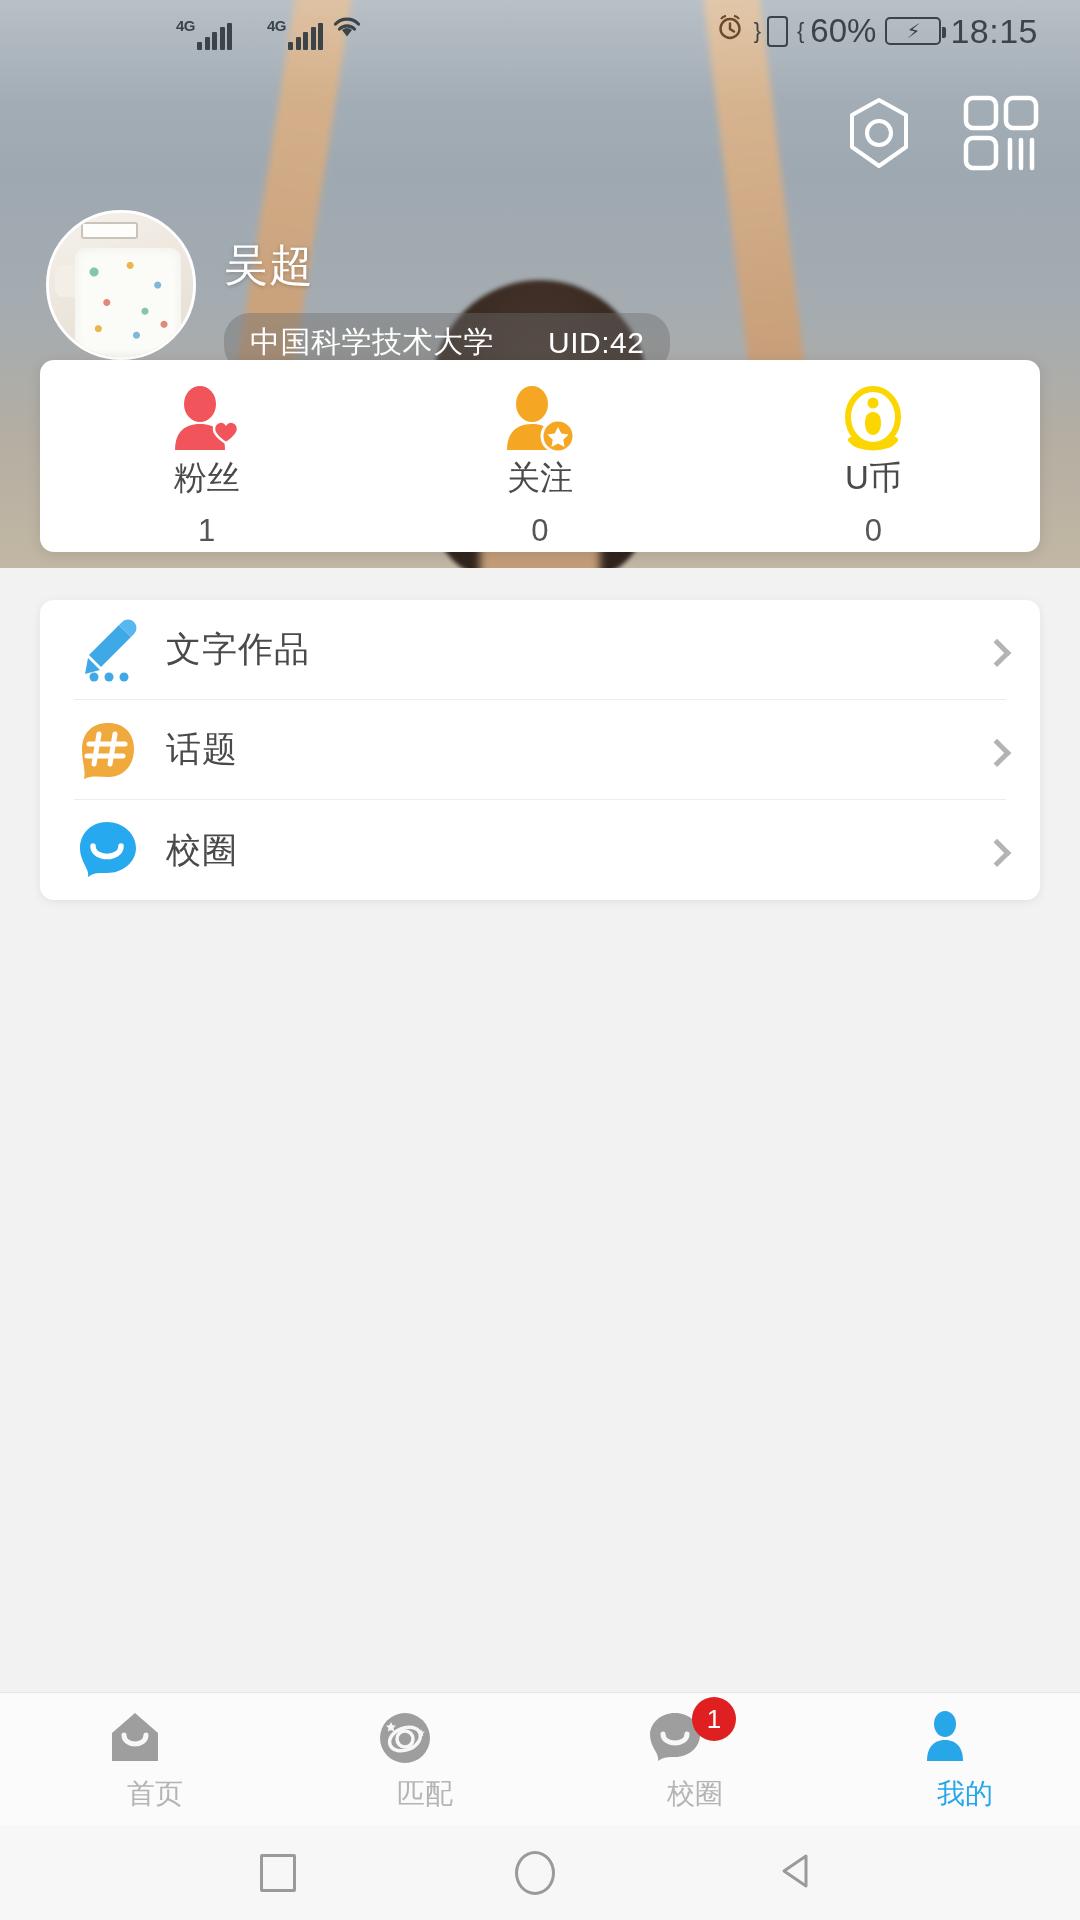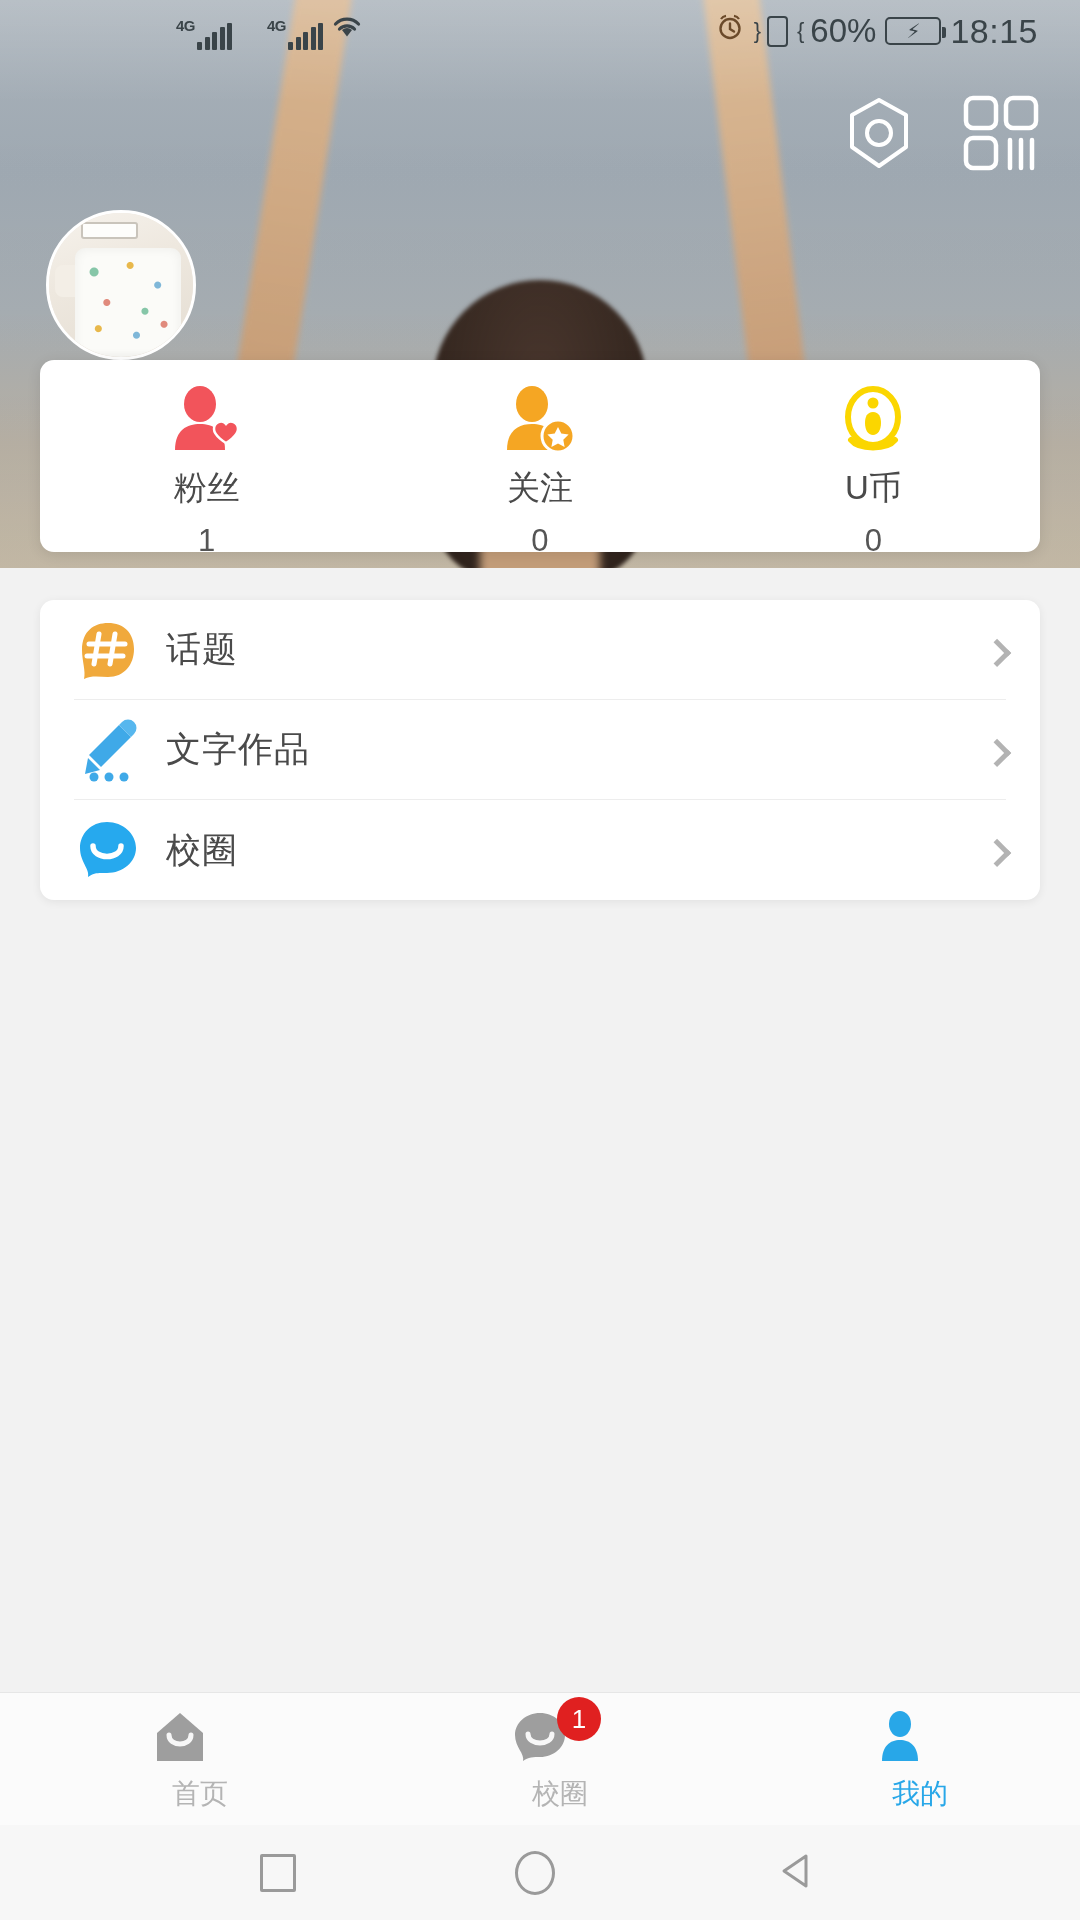--- a/index.html
+++ b/index.html
@@ -125,21 +125,21 @@
 
   
   .stats-card{
     position:absolute; left:40px; top:360px; width:1000px; height:192px;
     background:#ffffff; border-radius:14px; z-index:22;
     box-shadow:0 3px 14px rgba(0,0,0,.10);
     display:flex; align-items:flex-start; padding-top:24px;
   }
   .stat{ flex:1; display:flex; flex-direction:column; align-items:center; cursor:pointer;}
   .stat .ico{ height:72px; display:flex; align-items:center; justify-content:center; }
-  .stat .lab{ margin-top:10px; font-size:33px; color:#4a4a4a; }
+  .stat .lab{ font-size:33px; color:#4a4a4a; }
   .stat .val{ margin-top:12px; font-size:31px; color:#555; }
 
   
   .menu-card{
     position:absolute; left:40px; top:600px; width:1000px;
     background:#ffffff; border-radius:14px; z-index:10;
     box-shadow:0 2px 10px rgba(0,0,0,.07);
     padding:0 34px;
   }
   .menu-item{
@@ -262,20 +262,27 @@
 </div>
 
 <div class="profile">
   <div class="avatar">
     <div class="bed"></div>
     <div class="board"></div>
     <div class="pillow"></div>
     <div class="quilt"></div>
     <div class="dots"></div>
   </div>
+  <div class="profile-meta">
+    <div class="uname">吴超</div>
+    <div class="badge-row">
+      <span>中国科学技术大学</span>
+      <span>UID:42</span>
+    </div>
+  </div>
 </div>
 
 <div class="stats-card">
 
   <div class="stat">
     <div class="ico">
       <svg width="80" height="72" viewBox="0 0 80 72">
         <ellipse cx="33" cy="20" rx="16" ry="18" fill="#f2545b"></ellipse>
         <path d="M8 66 C8 46 20 40 33 40 C46 40 58 46 58 66 Z" fill="#f2545b"></path>
         <path d="M59 40 c-4-5-12-2-12 5 c0 7 12 14 12 14 s12-7 12-14 c0-7-8-10-12-5 z" fill="#f2545b" stroke="#ffffff" stroke-width="2.5"></path>
@@ -308,50 +315,50 @@
       </svg>
     </div>
     <div class="lab">U币</div>
     <div class="val">0</div>
   </div>
 
 
 </div>
 
 <div class="menu-card">
-
-  <div class="menu-item">
-    <div class="mi-ico">
-      <svg width="66" height="66" viewBox="0 0 66 66">
-        <path d="M8 33 C8 14 20 6 34 6 C50 6 60 16 60 32 C60 48 50 60 34 60 C26 60 18 58 10 62 C12 54 8 44 8 33 Z" fill="#f0a93c"></path>
-        <path d="M25 17 l-5 30 M41 17 l-5 30 M15 27 h36 M13 39 h36" stroke="#ffffff" stroke-width="5" stroke-linecap="round"></path>
-      </svg>
-    </div>
-    <div class="mi-lab">话题</div>
-    <span class="chev"></span>
-  </div>
 
   <div class="menu-item">
     <div class="mi-ico">
       <svg width="66" height="66" viewBox="0 0 66 66">
         <path d="M45 8 l12 12 -30 30 -12-12 Z" fill="#3fa9e8"></path>
         <path d="M48 5 a8 8 0 0 1 12 12 l-3 3 -12-12 Z" fill="#57b7ee"></path>
         <path d="M14 41 l12 12 -15 4 Z" fill="#3fa9e8"></path>
         <circle cx="20" cy="60" r="4.5" fill="#3fa9e8"></circle>
         <circle cx="35" cy="60" r="4.5" fill="#3fa9e8"></circle>
         <circle cx="50" cy="60" r="4.5" fill="#3fa9e8"></circle>
       </svg>
     </div>
     <div class="mi-lab">文字作品</div>
     <span class="chev"></span>
   </div>
 
   <div class="menu-item">
     <div class="mi-ico">
       <svg width="66" height="66" viewBox="0 0 66 66">
+        <path d="M8 33 C8 14 20 6 34 6 C50 6 60 16 60 32 C60 48 50 60 34 60 C26 60 18 58 10 62 C12 54 8 44 8 33 Z" fill="#f0a93c"></path>
+        <path d="M25 17 l-5 30 M41 17 l-5 30 M15 27 h36 M13 39 h36" stroke="#ffffff" stroke-width="5" stroke-linecap="round"></path>
+      </svg>
+    </div>
+    <div class="mi-lab">话题</div>
+    <span class="chev"></span>
+  </div>
+
+  <div class="menu-item">
+    <div class="mi-ico">
+      <svg width="66" height="66" viewBox="0 0 66 66">
         <path d="M33 5 C49 5 62 17 62 31 C62 45 49 56 33 56 C26 56 20 55 14 60 C16 52 6 45 6 31 C6 17 17 5 33 5 Z" fill="#26a9ee"></path>
         <path d="M19 29 C19 43 47 43 47 29" stroke="#ffffff" stroke-width="5.5" fill="none" stroke-linecap="round"></path>
       </svg>
     </div>
     <div class="mi-lab">校圈</div>
     <span class="chev"></span>
   </div>
 
 
 </div>
@@ -361,20 +368,32 @@
   <div class="nav-item">
     <div class="n-ico">
       <svg width="58" height="58" viewBox="0 0 58 58">
         <path d="M29 4 L52 24 V52 H6 V24 Z" fill="#9e9e9e"></path>
         <path d="M18 26 C18 38 40 38 40 26" stroke="#f7f7f7" stroke-width="5" fill="none" stroke-linecap="round"></path>
       </svg>
     </div>
     <div class="n-lab">首页</div>
   </div>
 
+  <div class="nav-item">
+    <div class="n-ico">
+      <svg width="58" height="58" viewBox="0 0 58 58">
+        <circle cx="29" cy="29" r="25" fill="#9e9e9e"></circle>
+        <ellipse cx="29" cy="30" rx="16" ry="11" stroke="#f7f7f7" stroke-width="3.5" fill="none" transform="rotate(-22 29 30)"></ellipse>
+        <circle cx="29" cy="30" r="8" stroke="#f7f7f7" stroke-width="3.5" fill="none"></circle>
+        <path d="M15 13 l1.6 3.2 3.4.5 -2.5 2.4.6 3.4 -3.1-1.6 -3.1 1.6.6-3.4 -2.5-2.4 3.4-.5 Z" fill="#f7f7f7"></path>
+        <path d="M45 20 l1.2 2.4 2.6.4 -1.9 1.8.4 2.6 -2.3-1.2 -2.3 1.2.4-2.6 -1.9-1.8 2.6-.4 Z" fill="#f7f7f7"></path>
+      </svg>
+    </div>
+    <div class="n-lab">匹配</div>
+  </div>
 
   <div class="nav-item">
     <div class="n-ico">
       <svg width="58" height="58" viewBox="0 0 58 58">
         <path d="M29 4 C43 4 54 14 54 26 C54 38 43 48 29 48 C23 48 17 48 12 52 C14 45 4 38 4 26 C4 14 15 4 29 4 Z" fill="#9e9e9e"></path>
         <path d="M17 25 C17 37 41 37 41 25" stroke="#f7f7f7" stroke-width="5" fill="none" stroke-linecap="round"></path>
       </svg>
       <span class="nbadge">1</span>
     </div>
     <div class="n-lab">校圈</div>

